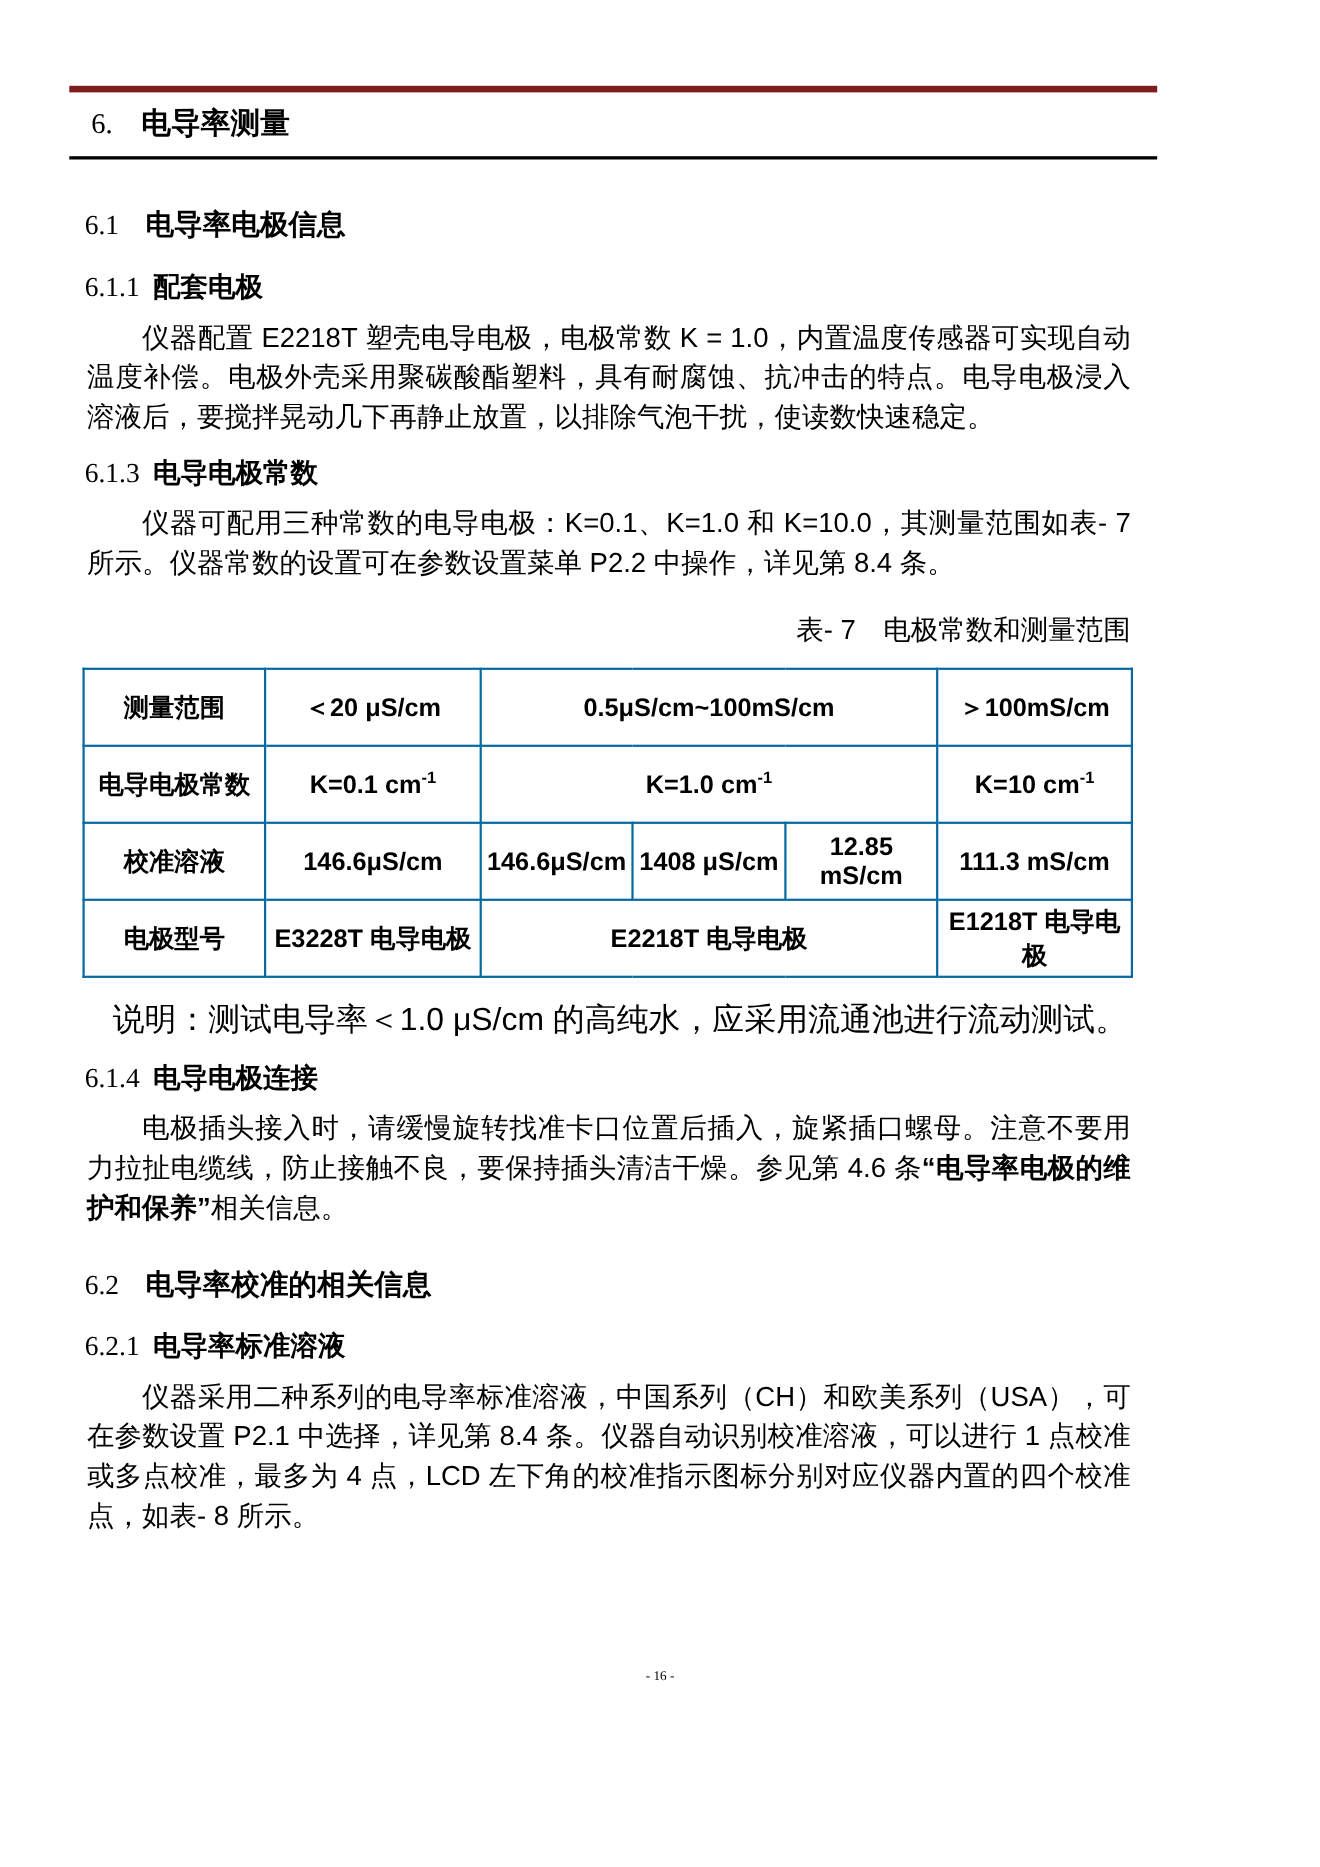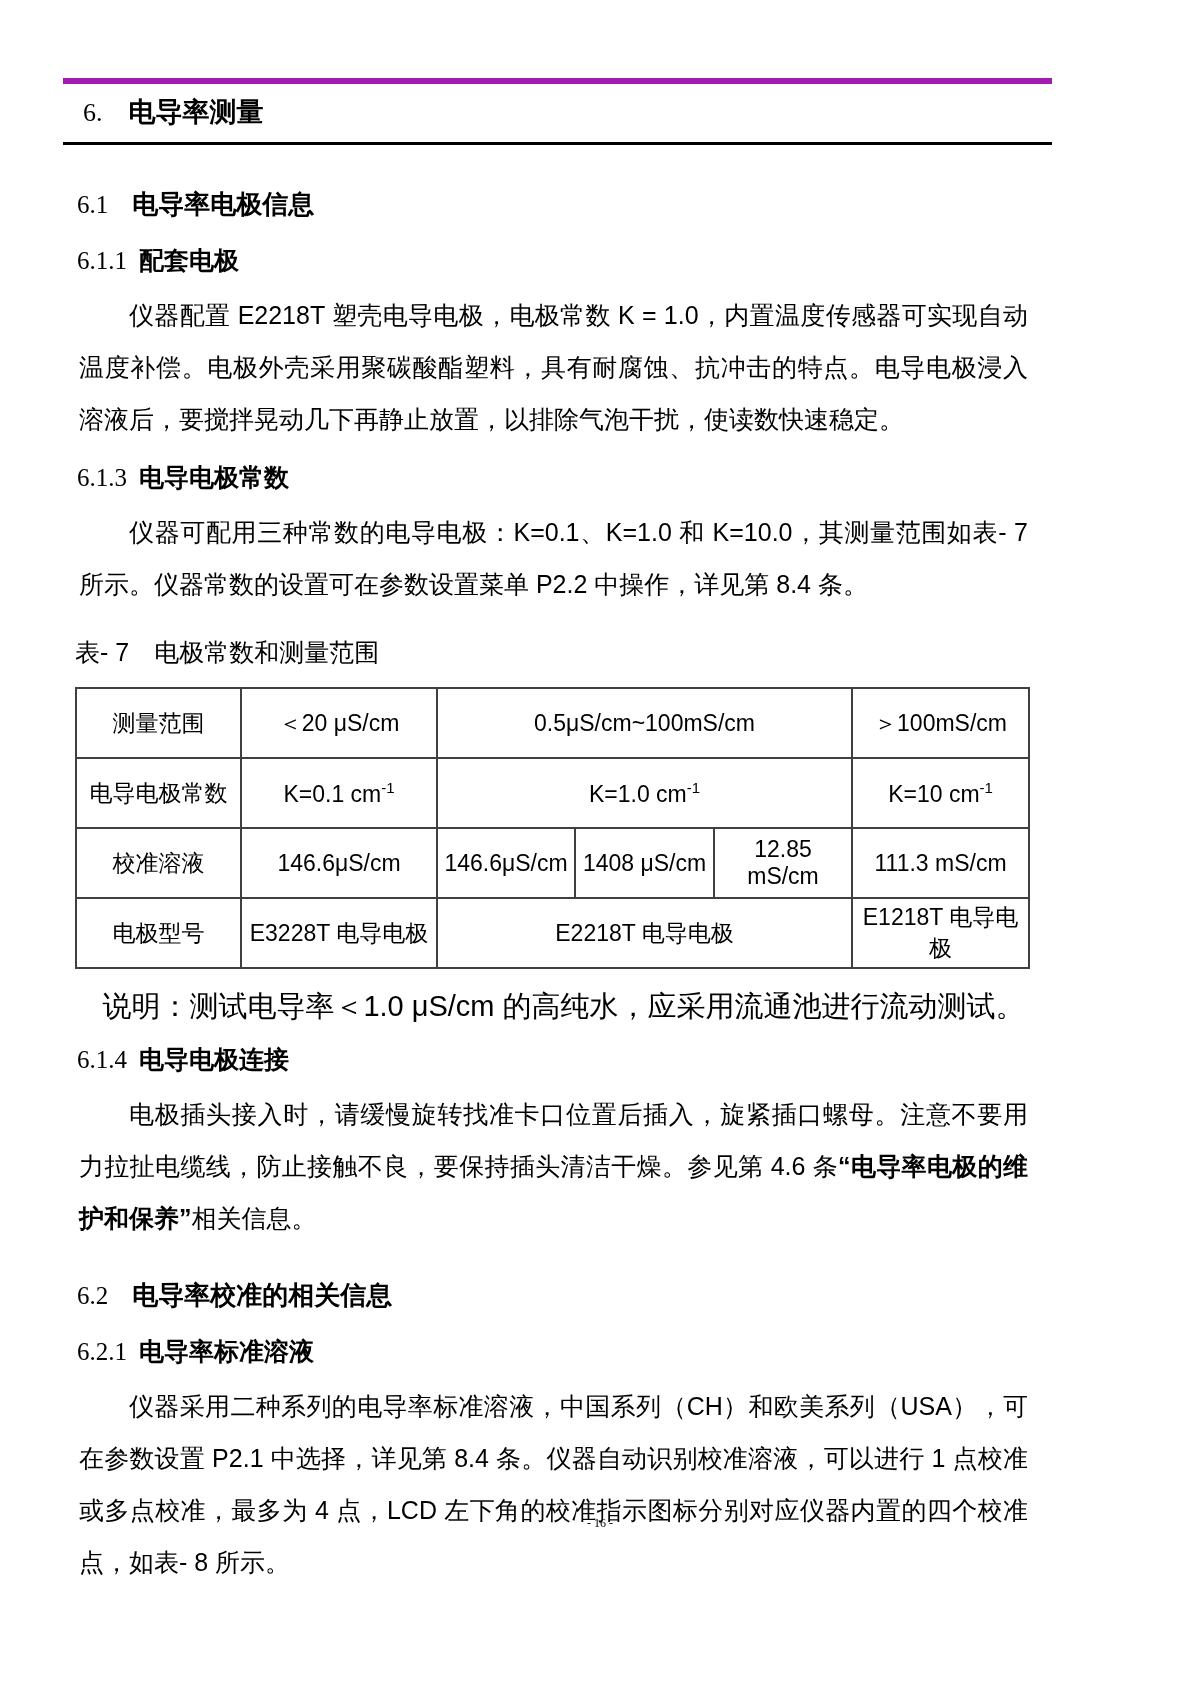--- a/index.html
+++ b/index.html
@@ -11,21 +11,21 @@
     font-family: "Liberation Sans", sans-serif;
     color: #000;
   }
   .page {
     padding: 78px 172px 0 75px;
   }
   
   .title-block {
     margin-left: -12px;
     margin-right: -24px;
-    border-top: 6px solid #a21caf;
+    border-top: 6px solid #7f1d1d;
     border-bottom: 3px solid #000;
     padding: 10px 0 12px 20px;
     margin-bottom: 42px;
   }
   .title-block .num {
     font-family: "Liberation Serif", serif;
     font-size: 26px;
     margin-right: 26px;
   }
   .title-block .ttl {
@@ -41,44 +41,45 @@
   .h2 .ttl { font-size: 26px; font-weight: bold; }
   .h3 { margin: 16px 0 12px 2px; }
   .h3 .num {
     font-family: "Liberation Serif", serif;
     font-size: 25px;
     margin-right: 12px;
   }
   .h3 .ttl { font-size: 25px; font-weight: bold; }
   p.body-text {
     font-size: 25px;
-    line-height: 52px;
+    line-height: 36px;
     text-align: justify;
     text-indent: 2em;
     margin: 4px 0 10px 4px;
   }
   p.body-text .bold-seg { font-weight: bold; }
   .tbl-caption {
-    text-align: left;
+    text-align: right;
     font-size: 25px;
     margin: 26px 0 18px 0;
   }
   table.data-table {
     border-collapse: collapse;
     width: 100%;
     table-layout: fixed;
   }
   table.data-table td {
-    border: 2px solid #404040;
+    border: 2px solid #0369a1;
     text-align: center;
     vertical-align: middle;
     font-size: 23px;
     height: 70px;
     padding: 2px 4px;
     overflow: hidden;
+    font-weight: bold;
   }
   table.data-table sup { font-size: 15px; }
   .note-line {
     font-size: 29px;
     margin: 18px 0 6px 24px;
     text-align: center;
   }
   .footer {
     position: absolute;
     top: 1516px;

